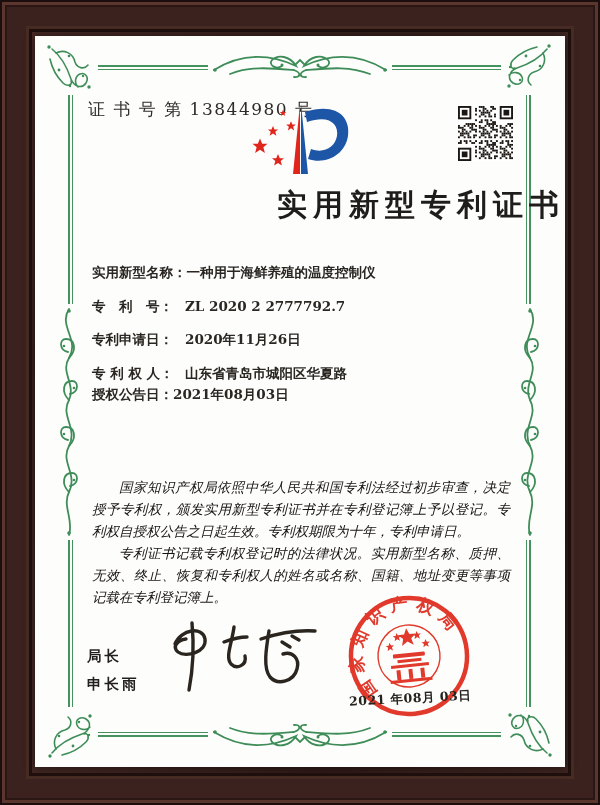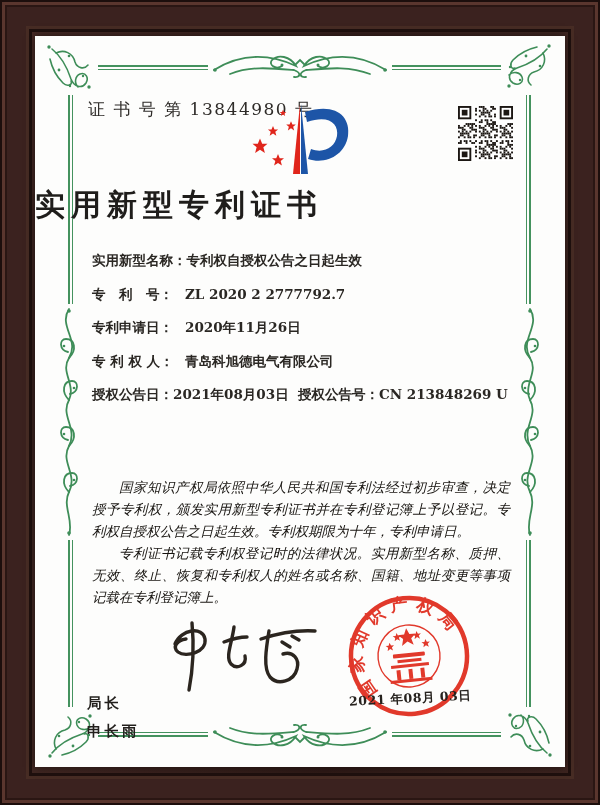--- a/index.html
+++ b/index.html
@@ -30,35 +30,35 @@
   .orn-right{right:18px;top:268px;width:34px;height:236px;transform:scaleX(-1);}
   .orn-c{width:56px;height:56px;}
   .orn-tl{left:7px;top:3px;transform:rotate(90deg);}
   .orn-tr{right:8px;top:3px;transform:rotate(180deg);}
   .orn-br{right:8px;bottom:4px;transform:rotate(270deg);}
   .orn-bl{left:7px;bottom:4px;}
   
   .certno{position:absolute;left:53px;top:62px;font-size:17px;letter-spacing:1.5px;color:#2e2b28;}
   .logo{position:absolute;left:210px;top:64px;width:114px;height:80px;}
   .qr{position:absolute;left:423px;top:70px;width:55px;height:55px;}
-  .title{position:absolute;left:0;right:0;top:149px;text-align:left;font-size:30px;
+  .title{position:absolute;left:0;right:0;top:149px;text-align:right;font-size:30px;
          font-weight:700;letter-spacing:6px;color:#1f1d1b;}
   
   .fields{position:absolute;left:57px;top:214px;right:40px;font-size:13.5px;color:#2a2723;}
   .frow{height:21px;line-height:21px;margin-bottom:12.6px;font-weight:600;white-space:nowrap;}
-  .flabel{display:inline-block;min-width:93px;}
+  .flabel{display:inline-block;min-width:93px;margin-top:12px;}
   .grant{display:flex;align-items:center;}
   .grant .g1{flex:0 0 206px;}
   
   .bodytext{position:absolute;left:57px;top:440px;width:418px;font-size:13.5px;line-height:22px;
             color:#16130f;text-align:justify;font-style:italic;}
   .bodytext p{margin:0;text-indent:2em;}
   
   .director{position:absolute;left:52px;top:606px;font-size:14.5px;letter-spacing:3px;
-            color:#221f1c;line-height:28px;font-weight:600;margin-top:47px;}
+            color:#221f1c;line-height:28px;font-weight:600;}
   .signature{position:absolute;left:126px;top:578px;width:164px;height:88px;}
   .seal{position:absolute;left:311px;top:557px;width:126px;height:126px;transform:rotate(-6deg);
         opacity:.93;}
   .sealdate{position:absolute;left:314px;top:654px;width:140px;font-size:12.5px;font-weight:700;
             letter-spacing:.5px;color:#26221e;transform:rotate(-3deg);white-space:nowrap;}
 </style>
 </head>
 <body>
 
 <div class="frame"></div>
@@ -497,27 +497,26 @@
             <rect x="27" y="27" width="1" height="1"></rect>
             <rect x="28" y="27" width="1" height="1"></rect>
           </g>
       </g>
     </svg>
   </div>
 
   <div class="title">实用新型专利证书</div>
 
   <div class="fields">
-    <div class="frow"><span class="flabel">实用新型名称：</span><span>专利权自授权公告之日起生效</span></div>
+    <div class="frow"><span class="flabel">实用新型名称：</span><span>一种用于海鲜养殖的温度控制仪</span></div>
     <div class="frow"><span class="flabel">专　利　号：</span><span>ZL 2020 2 2777792.7</span></div>
     <div class="frow"><span class="flabel">专利申请日：</span><span>2020年11月26日</span></div>
-    <div class="frow"><span class="flabel">专 利 权 人：</span><span>青岛科旭德电气有限公司</span></div>
+    <div class="frow"><span class="flabel">专 利 权 人：</span><span>山东省青岛市城阳区华夏路</span></div>
     <div class="frow grant">
       <span class="g1"><span>授权公告日：</span><span>2021年08月03日</span></span>
-      <span class="g2"><span>授权公告号：</span><span>CN 213848269 U</span></span>
     </div>
   </div>
 
   <div class="bodytext">
     <p>国家知识产权局依照中华人民共和国专利法经过初步审查，决定授予专利权，颁发实用新型专利证书并在专利登记簿上予以登记。专利权自授权公告之日起生效。专利权期限为十年，专利申请日。</p>
     <p>专利证书记载专利权登记时的法律状况。实用新型名称、质押、无效、终止、恢复和专利权人的姓名或名称、国籍、地址变更等事项记载在专利登记簿上。</p>
   </div>
 
   <div class="director">
     <div>局长</div>

